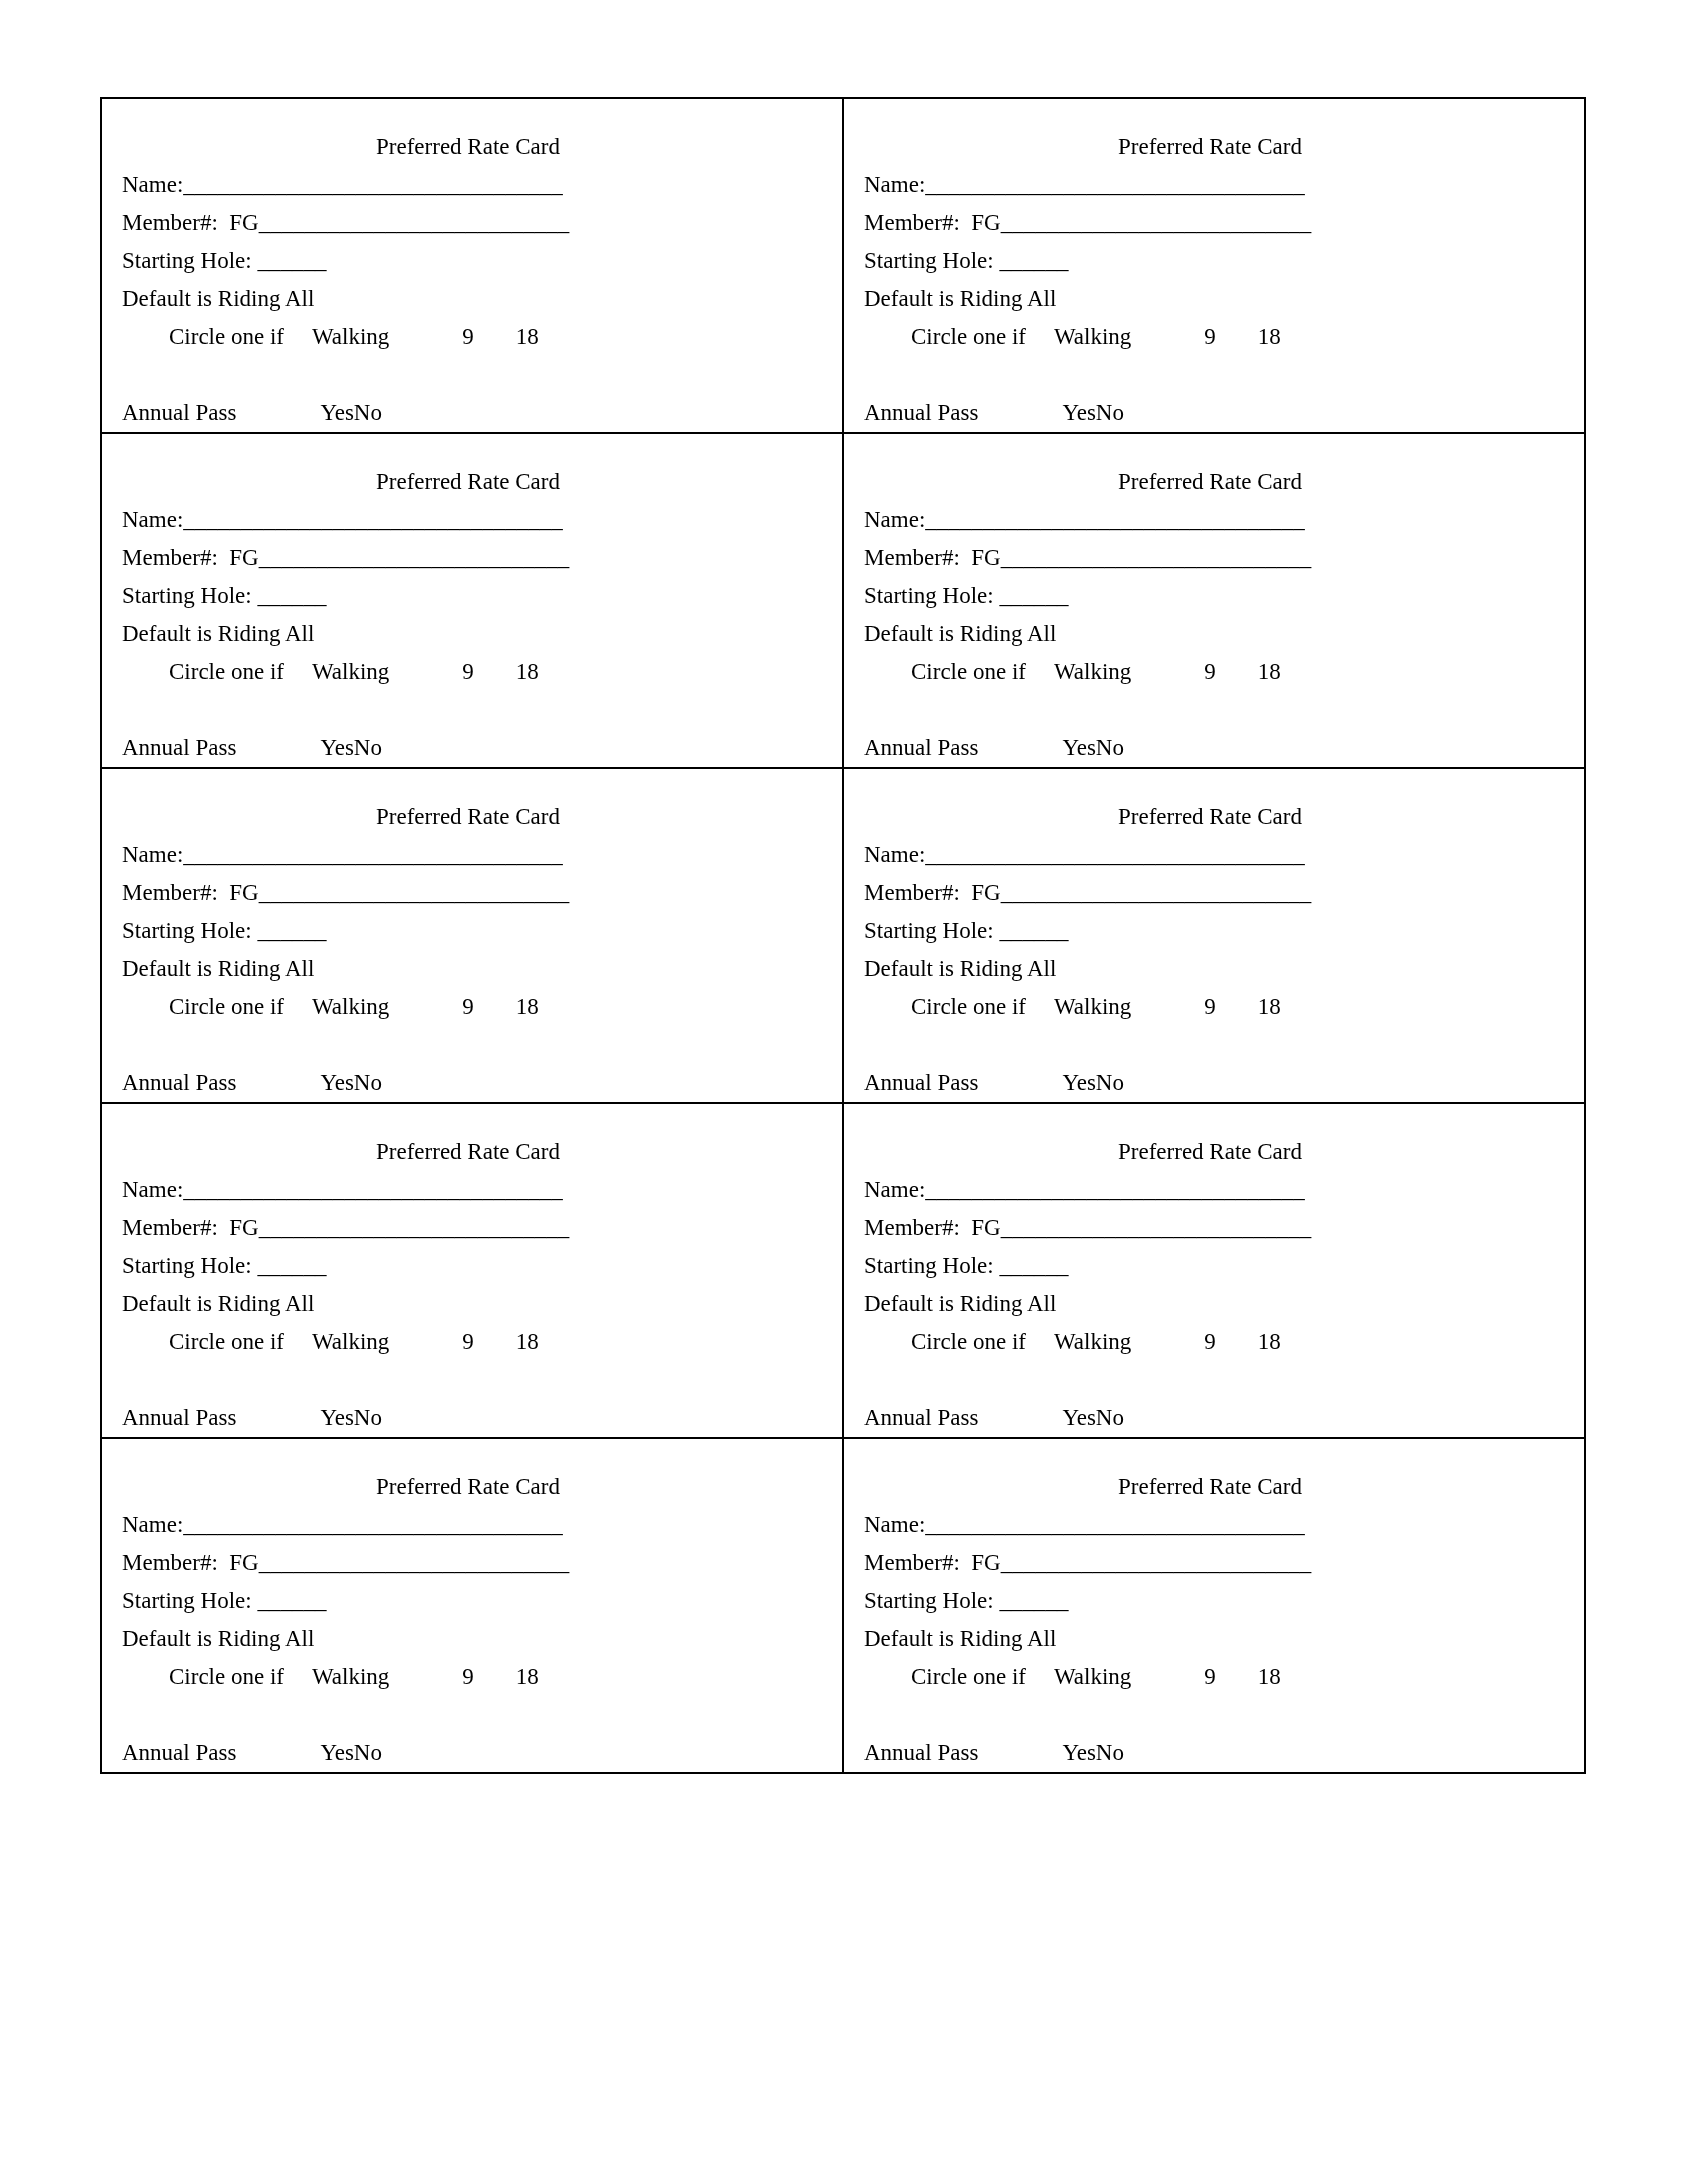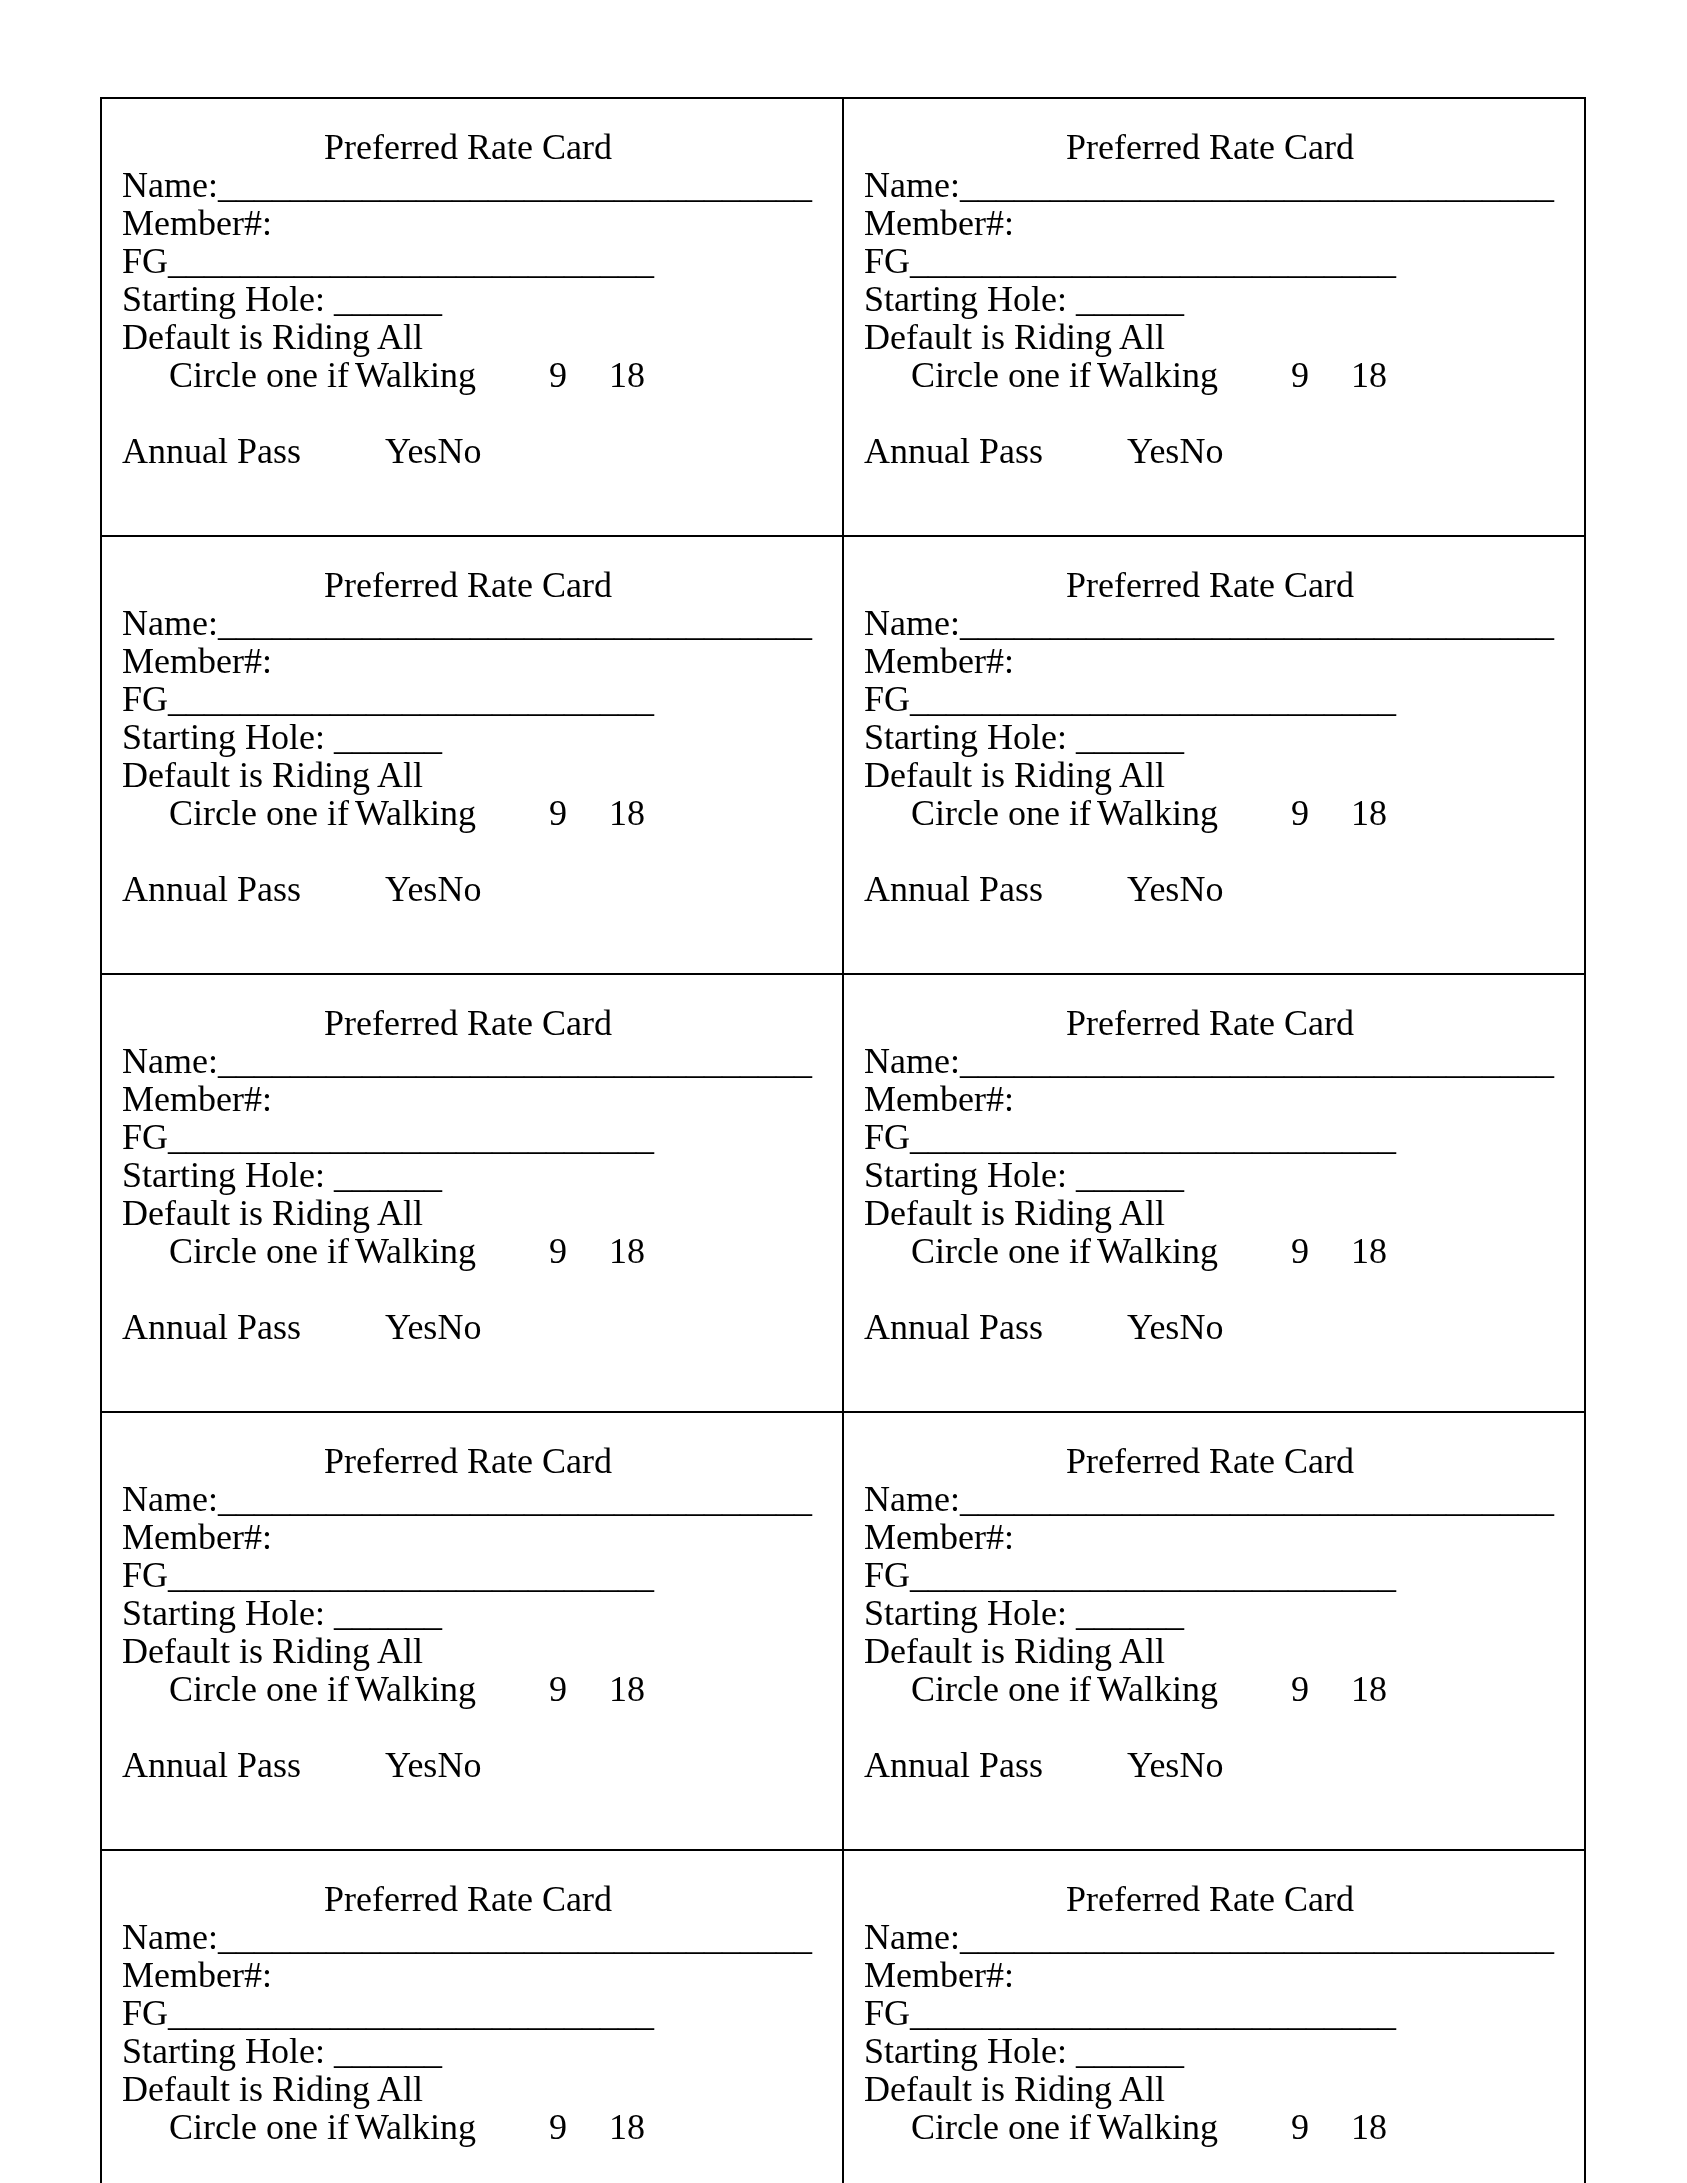--- a/index.html
+++ b/index.html
@@ -15,39 +15,39 @@
   .sheet {
     width: 1486px;
     margin: 97px 0 0 100px;
     border: 0.8px solid #000;
     display: grid;
     grid-template-columns: 1fr 1fr;
     background: #fff;
   }
   .card {
     border: 0.8px solid #000;
-    height: 438px;
+    height: 335px;
     padding: 29px 28px 0 20px;
-    font-size: 36px;
+    font-size: 23px;
     line-height: 38px;
     overflow: hidden;
   }
   .card-title {
     text-align: center;
   }
   .line {
     white-space: pre-wrap;
   }
   .indent {
     padding-left: 47px;
   }
   .annual {
     margin-top: 38px;
   }
-  .gap-walking { margin-left: 6px; }
+  .gap-walking { margin-left: 28px; }
   .gap-nine    { margin-left: 73px; }
   .gap-eighteen{ margin-left: 42px; }
   .gap-yes     { margin-left: 84px; margin-top: 29px; }
   .gap-no      { }
 </style>
 </head>
 <body>
 
 <div class="sheet" id="sheet">
   <div class="card">

